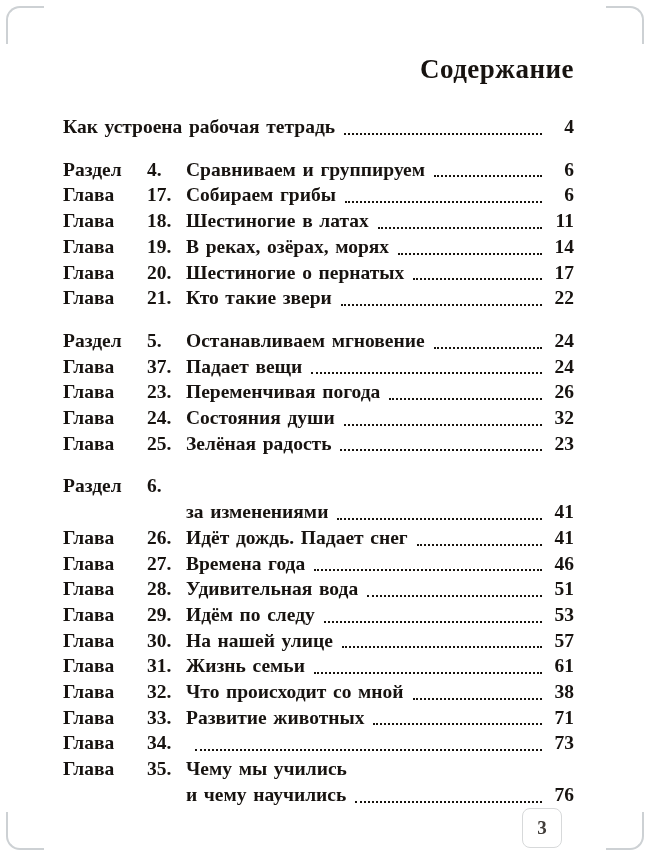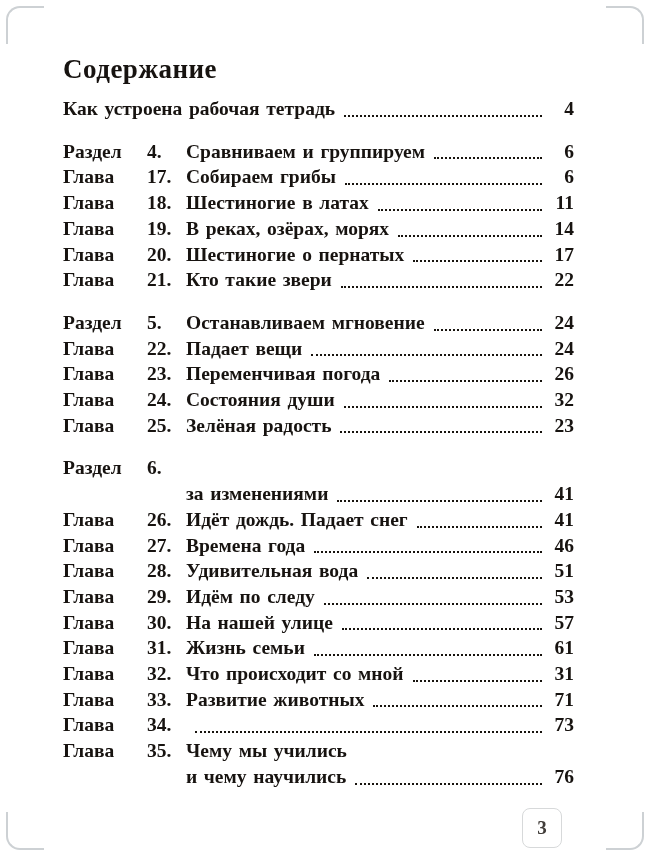--- a/index.html
+++ b/index.html
@@ -3,22 +3,22 @@
 <meta charset="utf-8">
 <style>
   html,body{margin:0;padding:0;}
   body{
     width:650px;height:856px;position:relative;overflow:hidden;
     background:#ffffff;color:#171310;
     font-family:"Liberation Serif", serif;font-weight:700;
   }
   .content{position:absolute;left:63px;right:76px;top:0;}
   .toc-title{
-    font-size:27px;letter-spacing:.5px;text-align:left;
-    margin:54px 0 11px 0;font-weight:700;
+    font-size:27px;letter-spacing:.5px;text-align:right;
+    margin:54px 0 29px 0;font-weight:700;
   }
   .row{font-size:19.5px;line-height:25.7px;word-spacing:.09em;}
   .section{margin-top:17px;}
   .line{display:flex;align-items:flex-end;}
   .col-label{flex:0 0 84px;}
   .col-num{flex:0 0 39px;}
   .indent{flex:0 0 123px;}
   .t{white-space:nowrap;}
   .dots{
     flex:1 1 auto;min-width:14px;
@@ -116,21 +116,21 @@
           <span class="col-label">Раздел</span>
           <span class="col-num">5.</span>
           <span class="t">Останавливаем мгновение</span>
           <span class="dots"></span>
           <span class="page">24</span>
         </div>
       </div>
       <div class="row">
         <div class="line">
           <span class="col-label">Глава</span>
-          <span class="col-num">22.</span>
+          <span class="col-num">37.</span>
           <span class="t">Падает вещи</span>
           <span class="dots"></span>
           <span class="page">24</span>
         </div>
       </div>
       <div class="row">
         <div class="line">
           <span class="col-label">Глава</span>
           <span class="col-num">23.</span>
           <span class="t">Переменчивая погода</span>
@@ -221,21 +221,21 @@
           <span class="dots"></span>
           <span class="page">61</span>
         </div>
       </div>
       <div class="row">
         <div class="line">
           <span class="col-label">Глава</span>
           <span class="col-num">32.</span>
           <span class="t">Что происходит со мной</span>
           <span class="dots"></span>
-          <span class="page">31</span>
+          <span class="page">38</span>
         </div>
       </div>
       <div class="row">
         <div class="line">
           <span class="col-label">Глава</span>
           <span class="col-num">33.</span>
           <span class="t">Развитие животных</span>
           <span class="dots"></span>
           <span class="page">71</span>
         </div>

